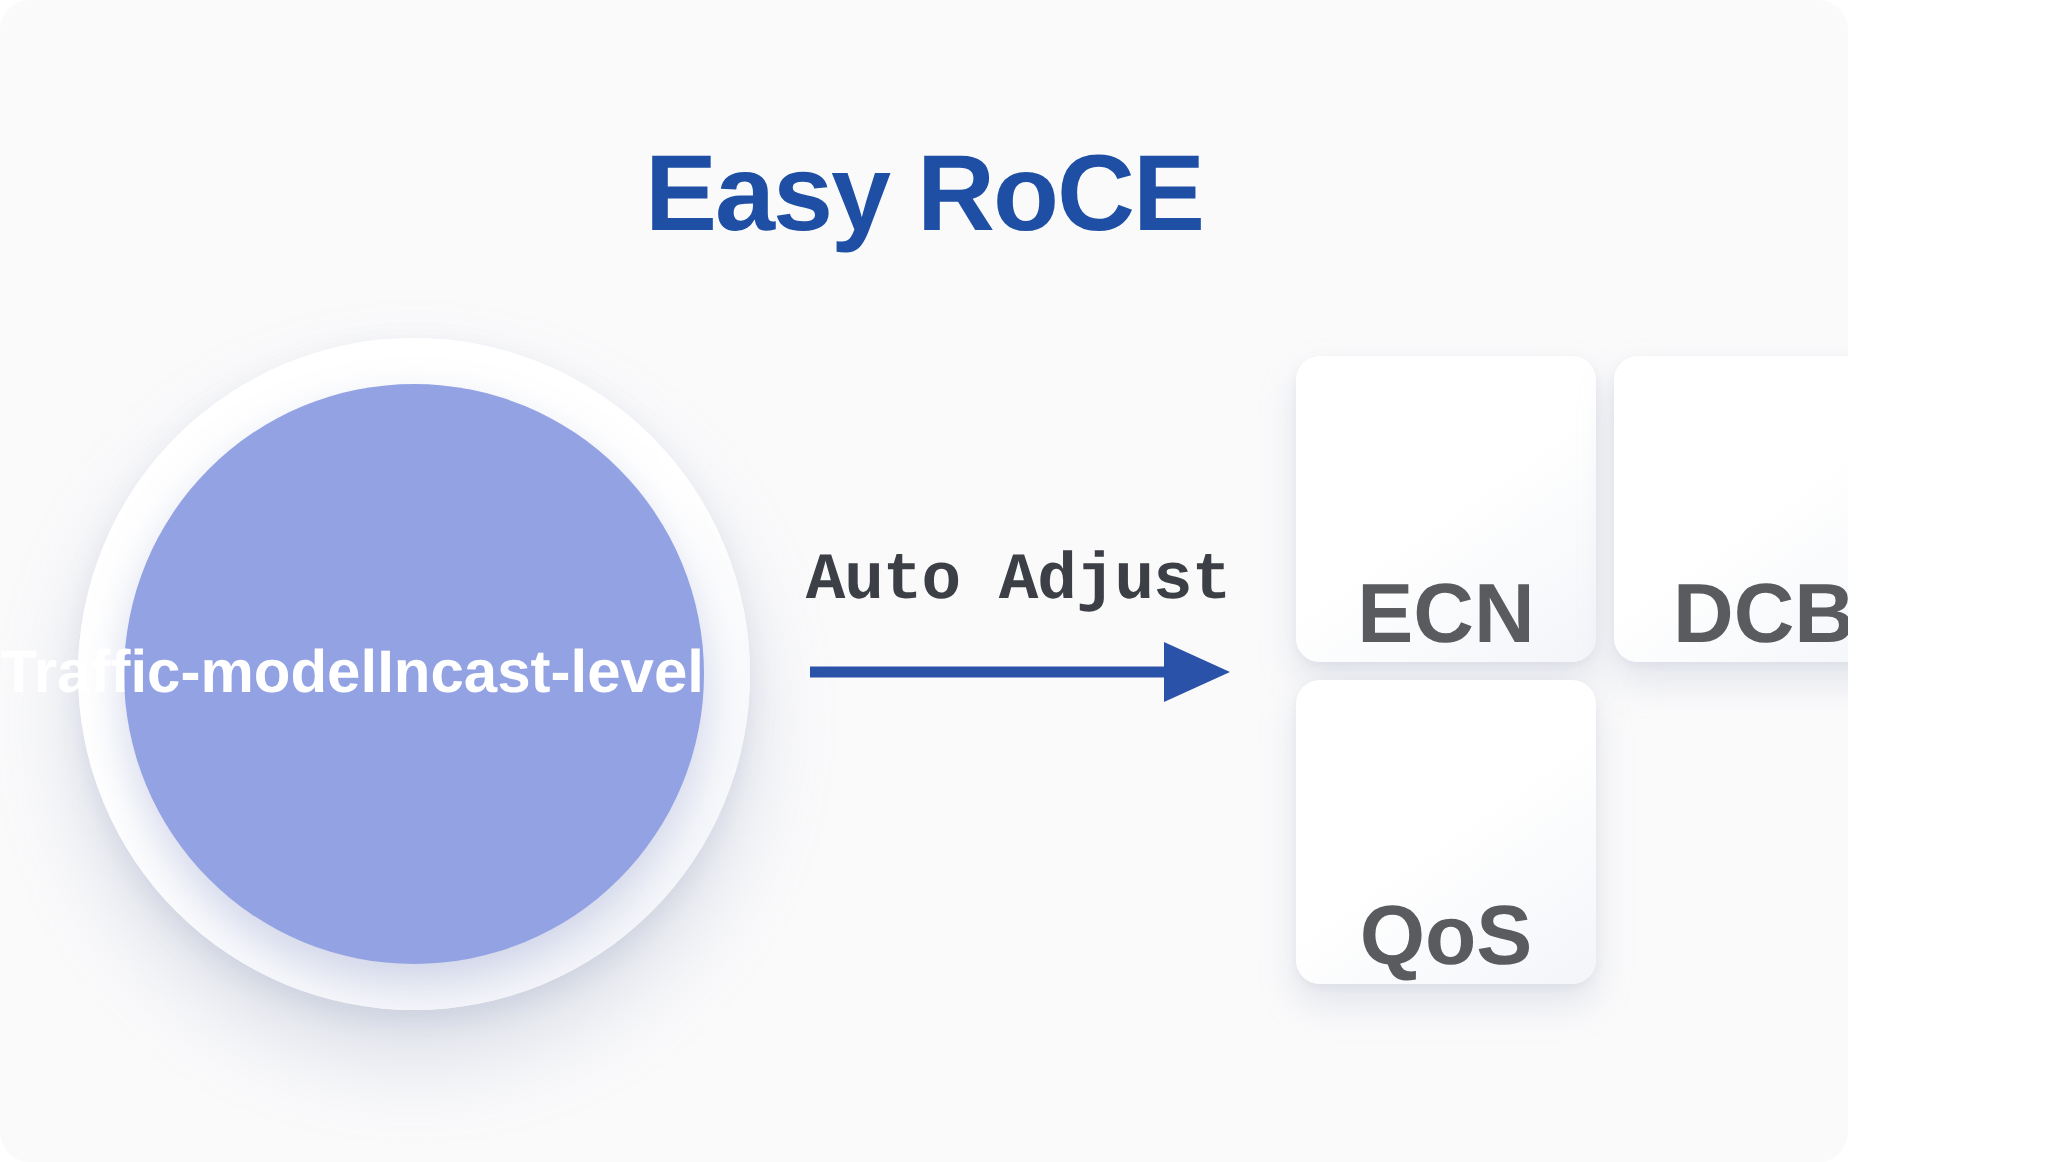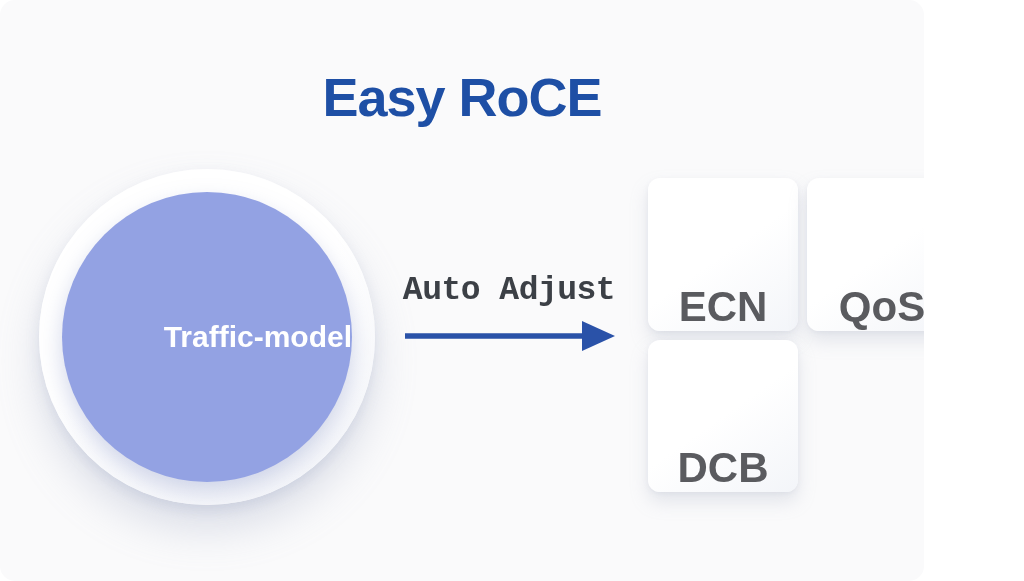--- a/index.html
+++ b/index.html
@@ -123,36 +123,37 @@
 </head>
 <body>
 
 <div class="canvas">
 
   <h1 class="title">Easy RoCE</h1>
 
   <div class="circle-outer">
     <div class="circle-inner">
       <div class="circle-line">Traffic-model</div>
+      <div class="circle-line">Incast-level</div>
     </div>
   </div>
 
   <div class="arrow-group">
     <div class="arrow-label">Auto Adjust</div>
     <svg class="arrow-svg" viewBox="0 0 214 42" xmlns="http://www.w3.org/2000/svg">
       <line x1="3" y1="21" x2="182" y2="21" stroke-width="5.5"></line>
       <polygon points="180,6 213,21 180,36"></polygon>
     </svg>
   </div>
 
   <div class="cards">
     <div class="card">
       <span class="card-label">ECN</span>
     </div>
     <div class="card">
-      <span class="card-label">QoS</span>
+      <span class="card-label">DCB</span>
     </div>
     <div class="card">
-      <span class="card-label">DCB</span>
+      <span class="card-label">QoS</span>
     </div>
   </div>
 
 </div>
 
 </body></html>

